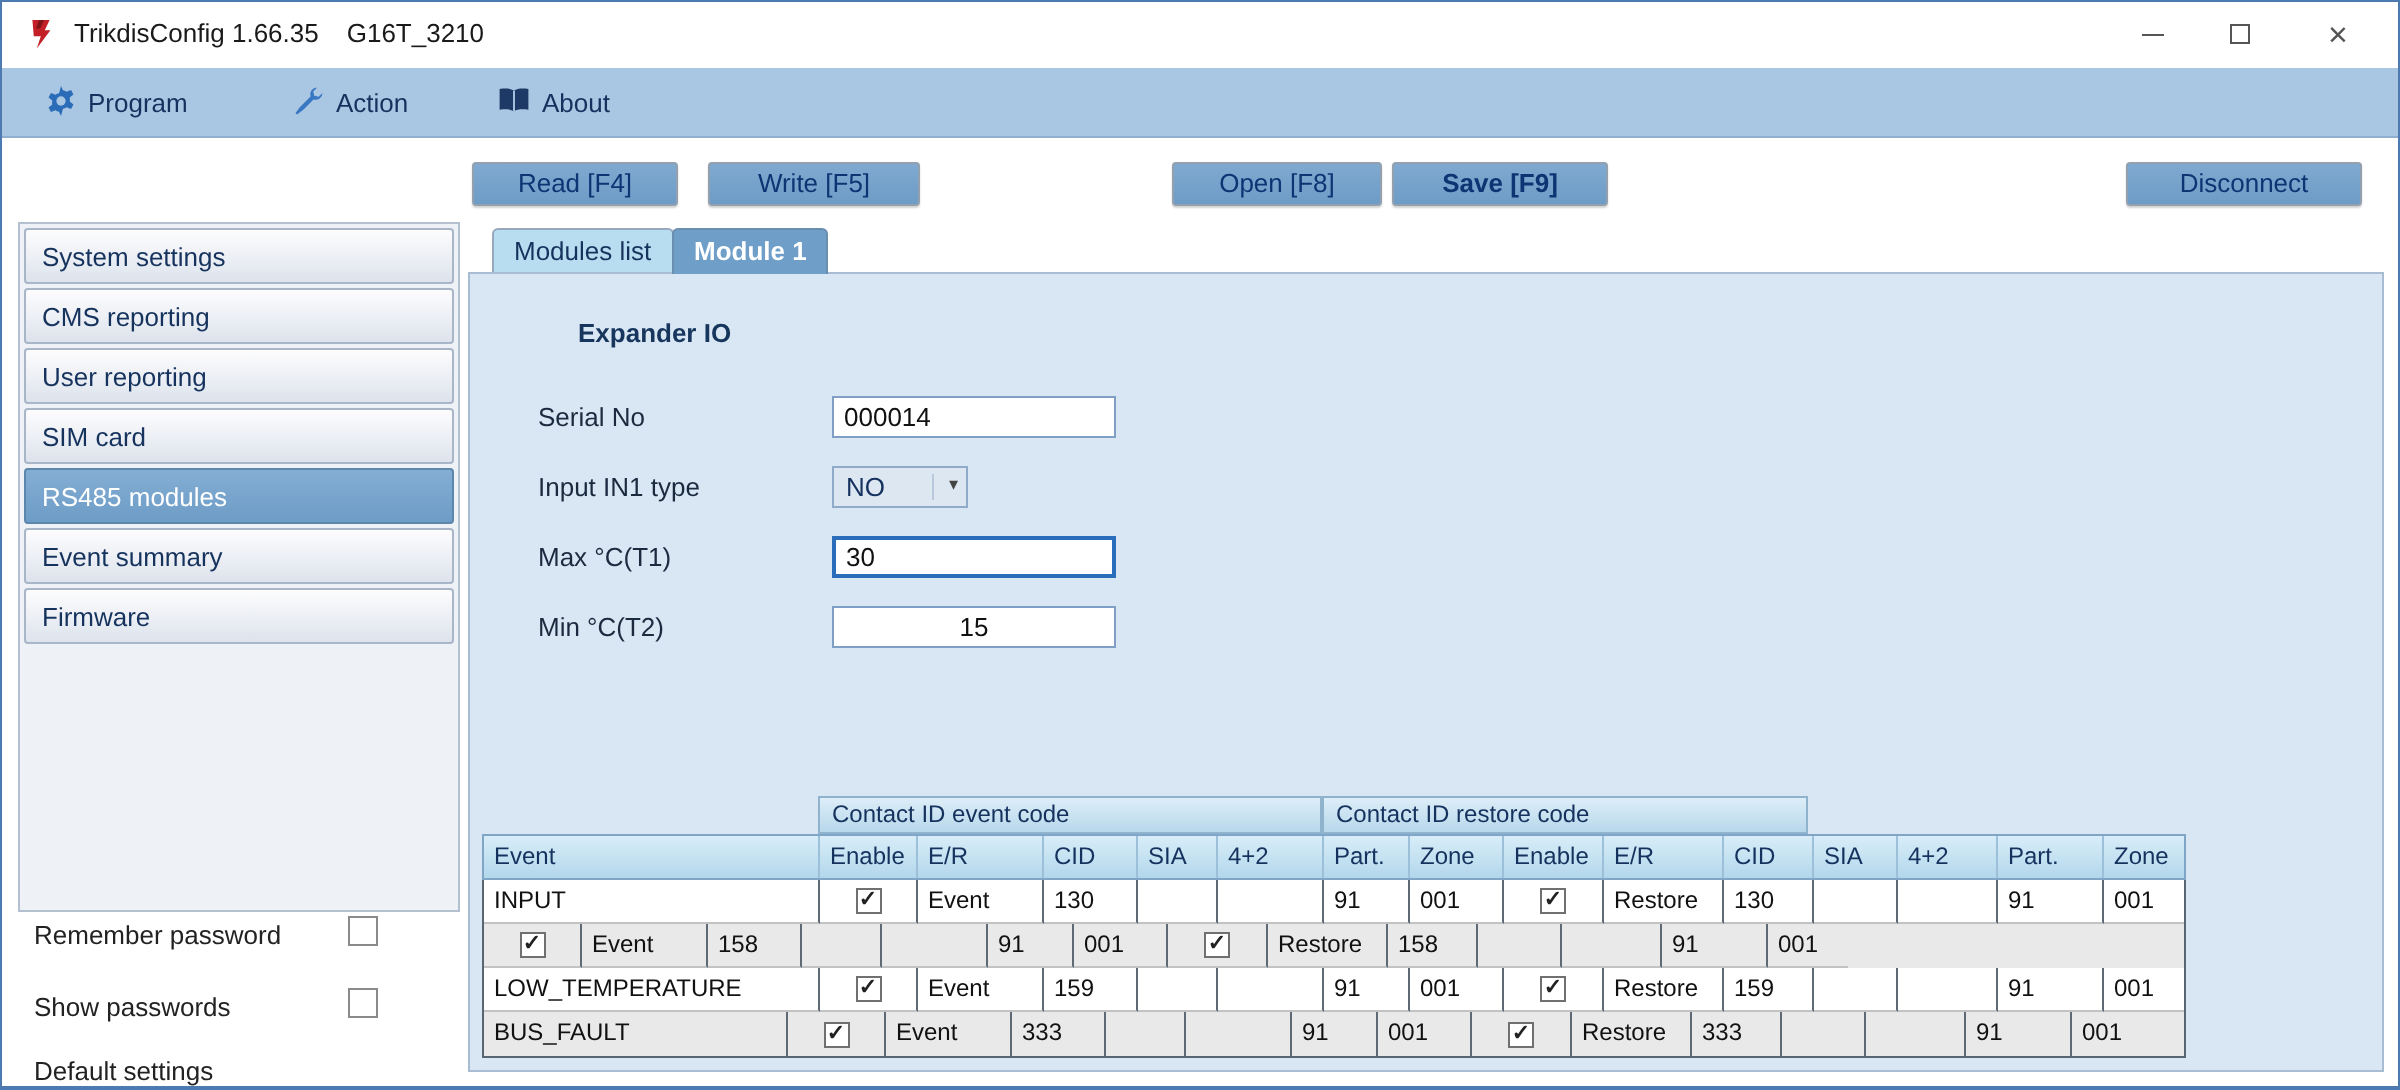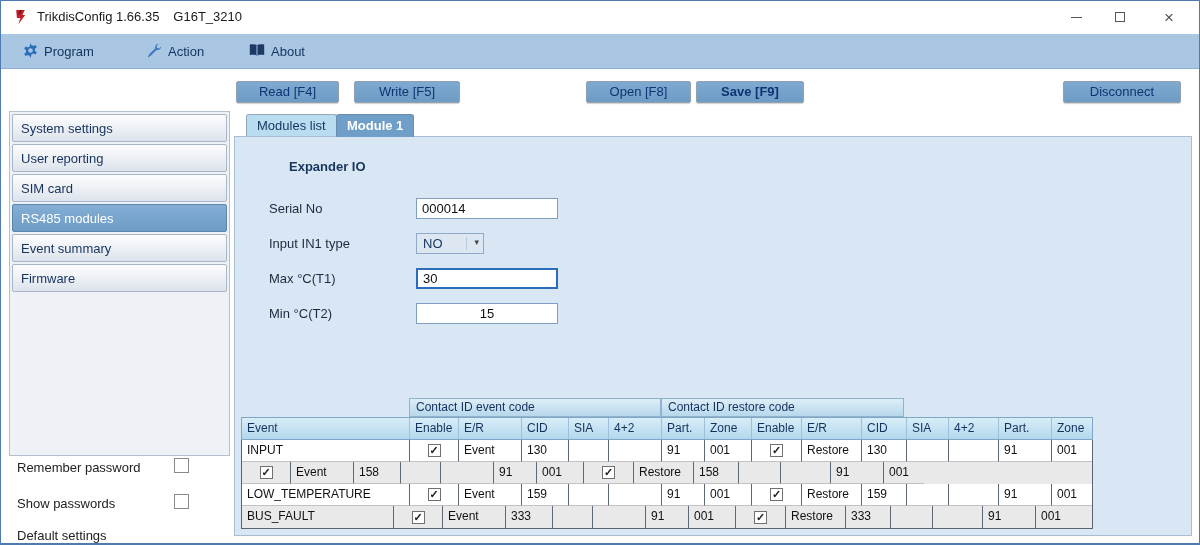--- a/index.html
+++ b/index.html
@@ -132,20 +132,21 @@
   </div>
 
   <div class="tb-btn bt-read">Read [F4]</div>
   <div class="tb-btn bt-write">Write [F5]</div>
   <div class="tb-btn bt-open">Open [F8]</div>
   <div class="tb-btn bt-save">Save [F9]</div>
   <div class="tb-btn bt-disc">Disconnect</div>
 
   <div class="sidebar" id="sidebar-list">
       <div class="side-item">System settings</div>
+      <div class="side-item">CMS reporting</div>
       <div class="side-item">User reporting</div>
       <div class="side-item">SIM card</div>
       <div class="side-item selected">RS485 modules</div>
       <div class="side-item">Event summary</div>
       <div class="side-item">Firmware</div>
     </div>
 
   <span class="opt-label" style="top:459px;">Remember password</span>
   <span class="opt-box" style="top:457px;"></span>
   <span class="opt-label" style="top:495px;">Show passwords</span>

